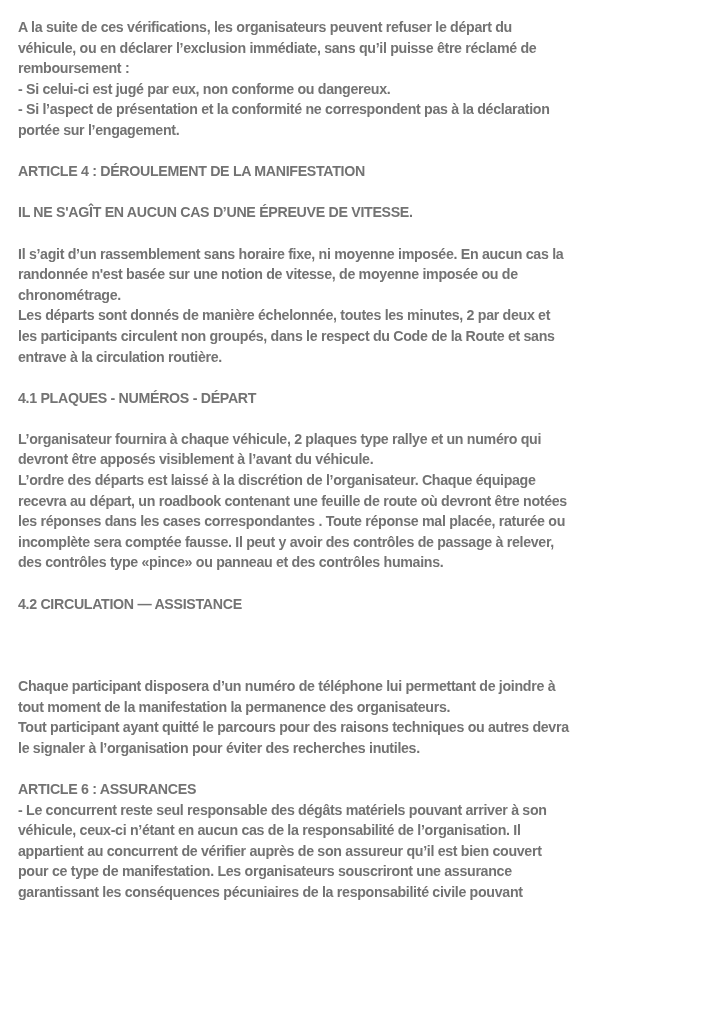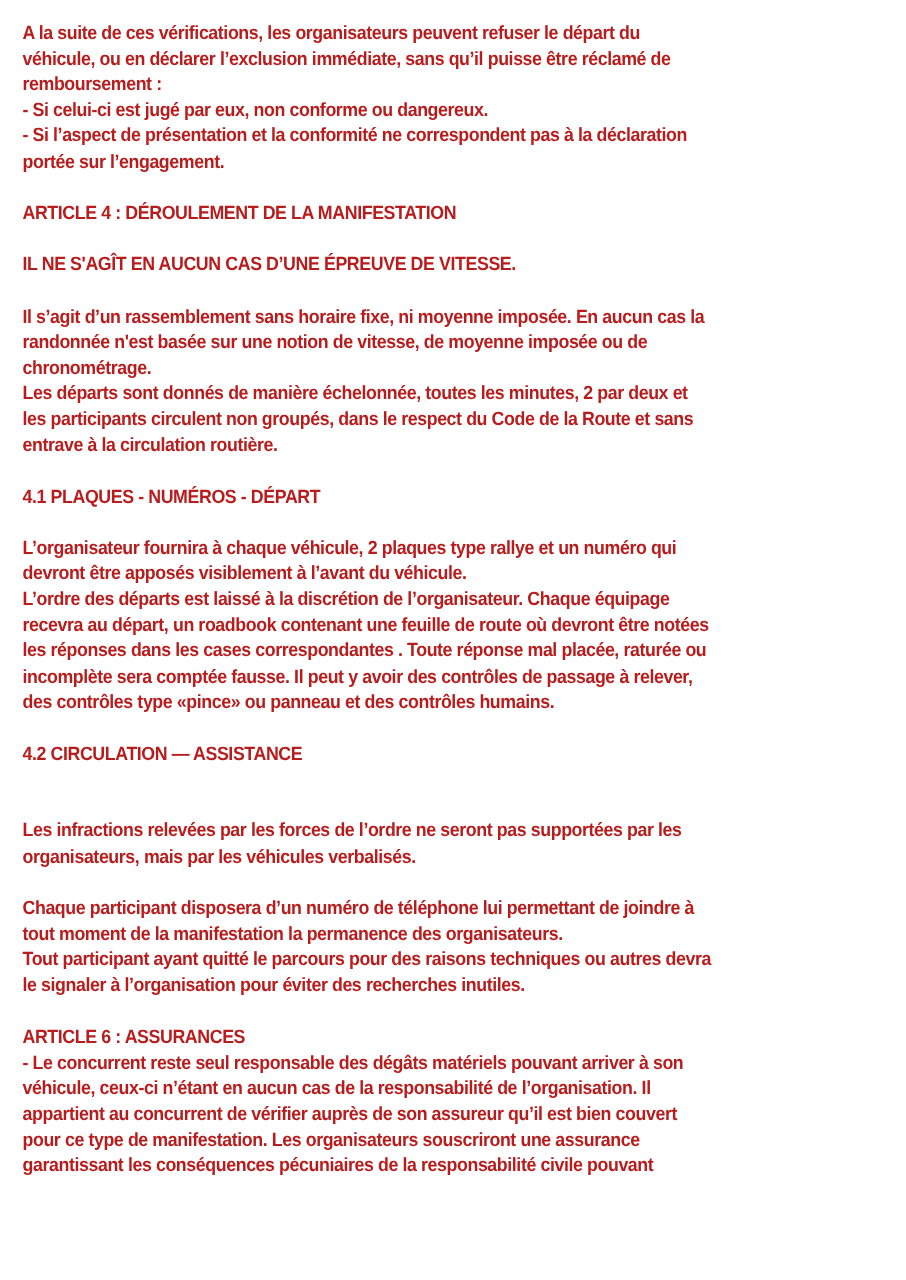--- a/index.html
+++ b/index.html
@@ -1,20 +1,20 @@
 <!DOCTYPE html>
 <html><head>
 <meta charset="utf-8">
 <style>
   html, body { margin: 0; padding: 0; background: #ffffff; }
   body { width: 725px; height: 1024px; overflow: hidden; position: relative; }
   .page {
     position: absolute; left: 18px; top: 17px; width: 700px;
     font-family: "Liberation Sans", sans-serif;
-    font-weight: bold; font-size: 15.3px; line-height: 20.6px; color: #b91c1c;
+    font-weight: bold; font-size: 15.3px; line-height: 20.6px; color: #737373;
     letter-spacing: -0.35px;
   }
   .line { white-space: nowrap; height: 20.6px; transform-origin: left center; transform: scaleX(0.93); }
   .gap { height: 20.6px; }
   .heading { }
 </style>
 </head>
 <body>
 
 <div class="page">
@@ -56,24 +56,20 @@
     <div class="line">incomplète sera comptée fausse. Il peut y avoir des contrôles de passage à relever,</div>
     <div class="line">des contrôles type «pince» ou panneau et des contrôles humains.</div>
   </div>
   <div class="gap"></div>
 
   <div class="line heading">4.2 CIRCULATION — ASSISTANCE</div>
   <div class="gap"></div>
 
   <div class="gap"></div>
 
-  <div>
-    <div class="line">Les infractions relevées par les forces de l’ordre ne seront pas supportées par les</div>
-    <div class="line">organisateurs, mais par les véhicules verbalisés.</div>
-  </div>
   <div class="gap"></div>
 
   <div>
     <div class="line">Chaque participant disposera d’un numéro de téléphone lui permettant de joindre à</div>
     <div class="line">tout moment de la manifestation la permanence des organisateurs.</div>
     <div class="line">Tout participant ayant quitté le parcours pour des raisons techniques ou autres devra</div>
     <div class="line">le signaler à l’organisation pour éviter des recherches inutiles.</div>
   </div>
   <div class="gap"></div>
 

